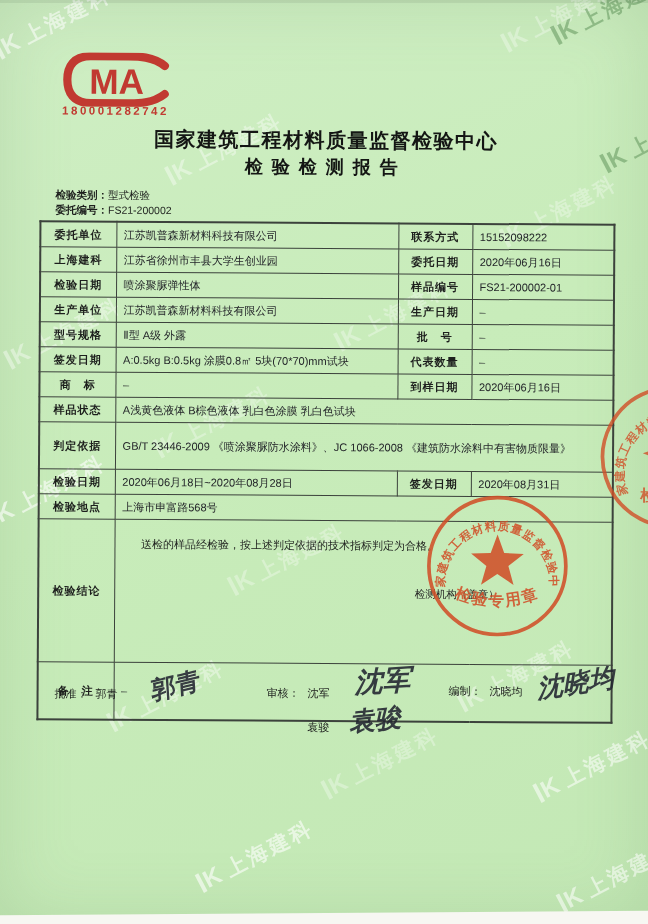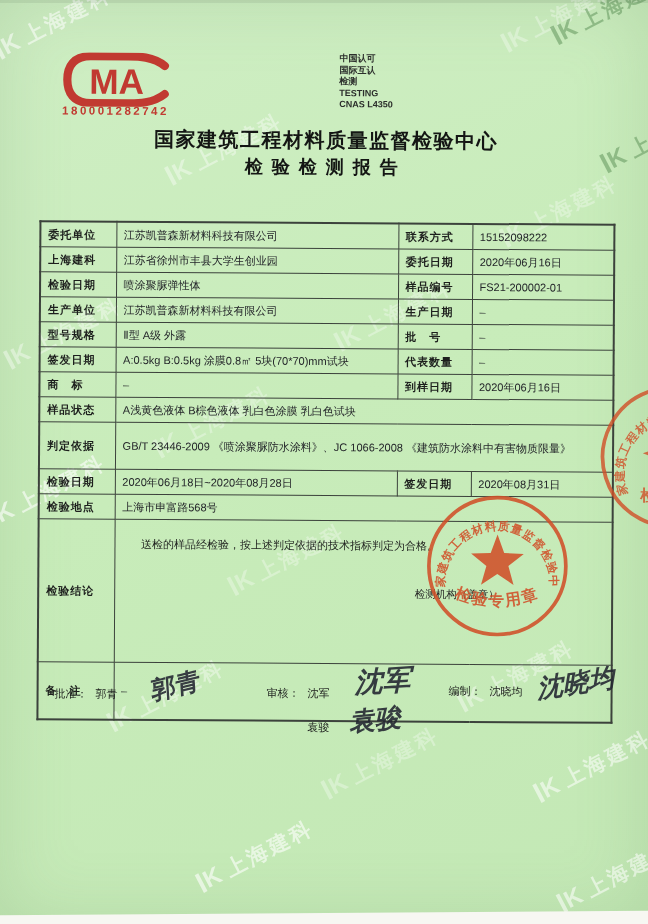--- a/index.html
+++ b/index.html
@@ -34,21 +34,21 @@
   .meta-left{position:absolute;left:54px;top:189px;font-size:10.5px;line-height:15px;}
   .meta-right{position:absolute;right:40px;top:189px;font-size:10.5px;line-height:15px;text-align:right;}
   .meta-lbl{font-weight:700;}
 
   
   table.rep{position:absolute;left:38px;top:222px;width:574px;border-collapse:collapse;
             font-size:11px;table-layout:fixed;}
   table.rep td{border:1.1px solid #3c423c;padding:1px 7px;vertical-align:middle;
                overflow:hidden;white-space:nowrap;}
   table.rep{border:2px solid #3c423c;}
-  td.lbl{font-weight:700;text-align:left;padding:1px 2px;letter-spacing:1px;}
+  td.lbl{font-weight:700;text-align:center;padding:1px 2px;letter-spacing:1px;}
   td.val{color:#24262a;}
   tr.h22 td{height:22px;} tr.h44 td{height:44px;white-space:normal;}
   tr.h140 td{height:140px;} tr.h54 td{height:54px;}
   td.concl{position:relative;vertical-align:top;white-space:normal;}
   .concl-text{position:absolute;left:26px;top:16px;width:330px;line-height:16px;}
   .agency{position:absolute;left:300px;top:66px;font-size:10.5px;color:#222;}
 
   
   .stamp{position:absolute;left:424px;top:491px;width:148px;height:148px;opacity:.87;}
   .stamp-edge{position:absolute;left:597px;top:380px;width:150px;height:150px;
@@ -96,31 +96,28 @@
   <div class="cma">
     <svg width="118" height="54" viewBox="0 0 100 46">
       <path d="M 87 11 C 77 3 64 3 56 3 L 24 3 C 9 3 4 12 4 23 C 4 34 9 43 24 43 L 56 43 C 64 43 77 43 87 35" fill="none" stroke="#c13a31" stroke-width="7" stroke-linecap="round"></path>
       <text x="46" y="35" text-anchor="middle" font-size="30" font-weight="bold" fill="#c13a31">MA</text>
     </svg>
   </div>
   <div class="cma-num">180001282742</div>
 
 
 
-  <div class="accred">
-    <div>中国认可</div>
-    <div>国际互认</div>
-    <div>检测</div>
-    <div>TESTING</div>
-    <div>CNAS L4350</div>
-  </div>
 
   <div class="title">国家建筑工程材料质量监督检验中心</div>
   <div class="subtitle">检验检测报告</div>
 
+  <div class="meta-left">
+    <div><span class="meta-lbl">检验类别：</span><span>型式检验</span></div>
+    <div><span class="meta-lbl">委托编号：</span><span>FS21-200002</span></div>
+  </div>
 
   <table class="rep">
     <colgroup>
           <col style="width:76px">
           <col style="width:282px">
           <col style="width:74px">
           <col style="width:142px">
         </colgroup>
     <tbody>
           <tr class="h22">

